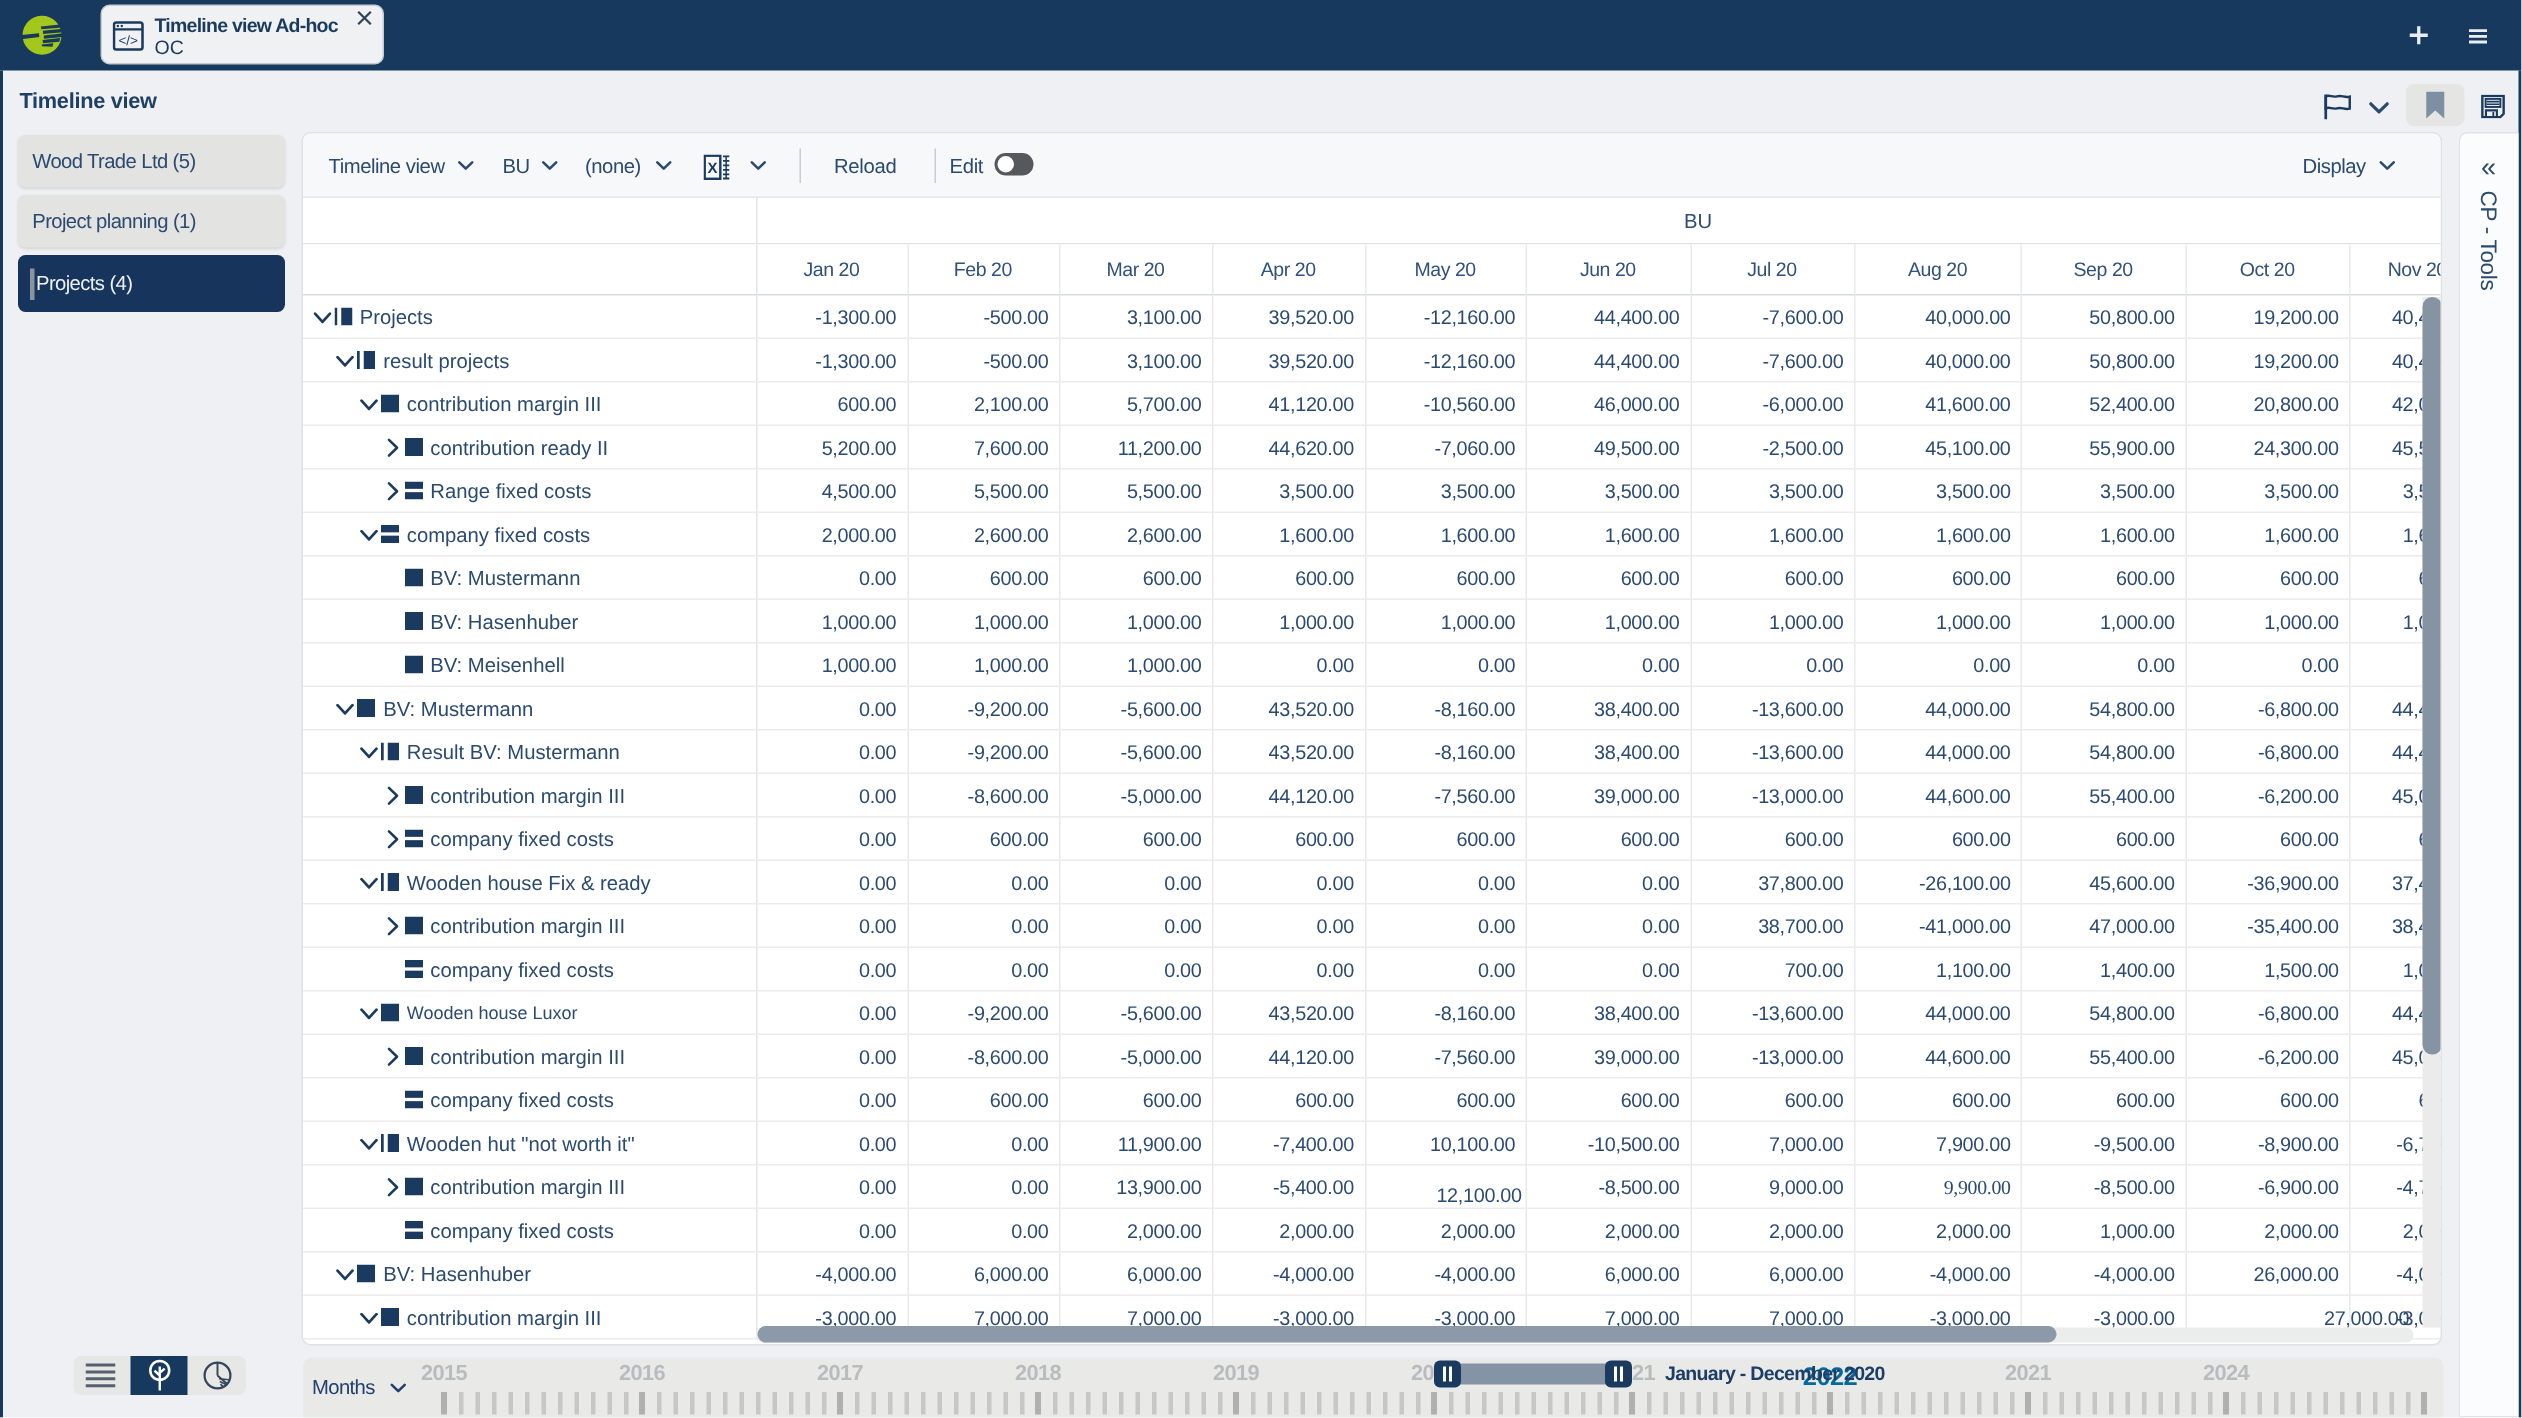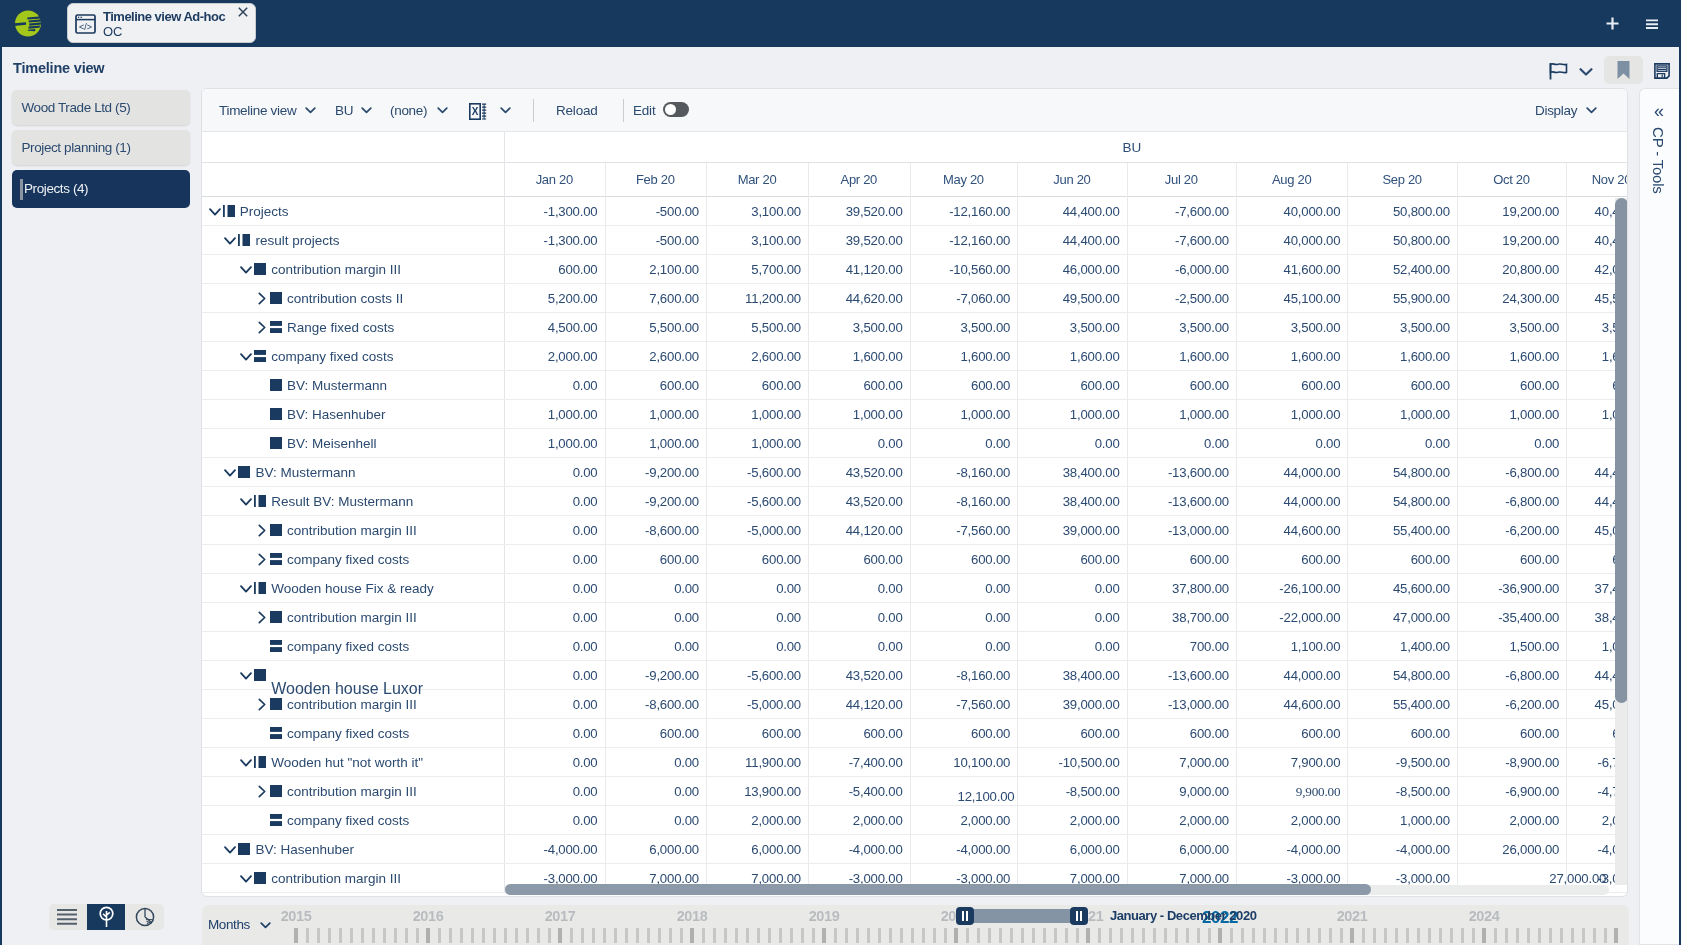--- a/index.html
+++ b/index.html
@@ -176,21 +176,21 @@
     <div class="num" style="left:1145.4px;top:165.5px;width:102.39999999999986px;height:29px;line-height:29px;">52,400.00</div>
     <div class="num" style="left:1254.8px;top:165.5px;width:102.40000000000009px;height:29px;line-height:29px;">20,800.00</div>
     <div class="num" style="left:1364.2px;top:165.5px;width:85.29999999999995px;height:29px;line-height:29px;">42,000.00</div>
     <div class="abs" style="left:0;top:194.5px;width:1427px;height:29px;border-bottom:1px solid #eaecee;"></div>
     <svg style="position:absolute;left:55.599999999999994px;top:203.0px" width="8" height="13" viewBox="0 0 8 13">
       <path d="M1.3 1.3 L6.7 6.5 L1.3 11.7" fill="none" stroke="#1b3a5f" stroke-width="1.7" stroke-linecap="round" stroke-linejoin="round"></path>
     </svg>
     <svg style="position:absolute;left:67.6px;top:203.0px" width="12" height="12" viewBox="0 0 12 12">
       <rect x="0" y="0" width="12" height="12" fill="#1b3a5f"></rect>
     </svg>
-    <div class="abs" style="left:84.89999999999999px;top:194.5px;height:29px;line-height:29px;font-size:13.5px;color:#2b4a70;white-space:nowrap;">contribution costs II</div>
+    <div class="abs" style="left:84.89999999999999px;top:194.5px;height:29px;line-height:29px;font-size:13.5px;color:#2b4a70;white-space:nowrap;">contribution ready II</div>
     <div class="num" style="left:302px;top:194.5px;width:93.5px;height:29px;line-height:29px;">5,200.00</div>
     <div class="num" style="left:402.5px;top:194.5px;width:94.5px;height:29px;line-height:29px;">7,600.00</div>
     <div class="num" style="left:504px;top:194.5px;width:95px;height:29px;line-height:29px;">11,200.00</div>
     <div class="num" style="left:606px;top:194.5px;width:94.60000000000002px;height:29px;line-height:29px;">44,620.00</div>
     <div class="num" style="left:707.6px;top:194.5px;width:100.60000000000002px;height:29px;line-height:29px;">-7,060.00</div>
     <div class="num" style="left:815.2px;top:194.5px;width:102.39999999999986px;height:29px;line-height:29px;">49,500.00</div>
     <div class="num" style="left:924.5999999999999px;top:194.5px;width:102.40000000000009px;height:29px;line-height:29px;">-2,500.00</div>
     <div class="num" style="left:1034px;top:194.5px;width:104.40000000000009px;height:29px;line-height:29px;">45,100.00</div>
     <div class="num" style="left:1145.4px;top:194.5px;width:102.39999999999986px;height:29px;line-height:29px;">55,900.00</div>
     <div class="num" style="left:1254.8px;top:194.5px;width:102.40000000000009px;height:29px;line-height:29px;">24,300.00</div>
@@ -389,21 +389,21 @@
       <rect x="0" y="0" width="12" height="12" fill="#1b3a5f"></rect>
     </svg>
     <div class="abs" style="left:84.89999999999999px;top:513.5px;height:29px;line-height:29px;font-size:13.5px;color:#2b4a70;white-space:nowrap;">contribution margin III</div>
     <div class="num" style="left:302px;top:513.5px;width:93.5px;height:29px;line-height:29px;">0.00</div>
     <div class="num" style="left:402.5px;top:513.5px;width:94.5px;height:29px;line-height:29px;">0.00</div>
     <div class="num" style="left:504px;top:513.5px;width:95px;height:29px;line-height:29px;">0.00</div>
     <div class="num" style="left:606px;top:513.5px;width:94.60000000000002px;height:29px;line-height:29px;">0.00</div>
     <div class="num" style="left:707.6px;top:513.5px;width:100.60000000000002px;height:29px;line-height:29px;">0.00</div>
     <div class="num" style="left:815.2px;top:513.5px;width:102.39999999999986px;height:29px;line-height:29px;">0.00</div>
     <div class="num" style="left:924.5999999999999px;top:513.5px;width:102.40000000000009px;height:29px;line-height:29px;">38,700.00</div>
-    <div class="num" style="left:1034px;top:513.5px;width:104.40000000000009px;height:29px;line-height:29px;">-22,000.00</div>
+    <div class="num" style="left:1034px;top:513.5px;width:104.40000000000009px;height:29px;line-height:29px;">-41,000.00</div>
     <div class="num" style="left:1145.4px;top:513.5px;width:102.39999999999986px;height:29px;line-height:29px;">47,000.00</div>
     <div class="num" style="left:1254.8px;top:513.5px;width:102.40000000000009px;height:29px;line-height:29px;">-35,400.00</div>
     <div class="num" style="left:1364.2px;top:513.5px;width:85.29999999999995px;height:29px;line-height:29px;">38,400.00</div>
     <div class="abs" style="left:0;top:542.5px;width:1427px;height:29px;border-bottom:1px solid #eaecee;"></div>
     <svg style="position:absolute;left:67.6px;top:551.0px" width="12" height="12" viewBox="0 0 12 12">
       <rect x="0" y="0" width="12" height="4.9" fill="#1b3a5f"></rect>
       <rect x="0" y="7.1" width="12" height="4.9" fill="#1b3a5f"></rect>
     </svg>
     <div class="abs" style="left:84.89999999999999px;top:542.5px;height:29px;line-height:29px;font-size:13.5px;color:#2b4a70;white-space:nowrap;">company fixed costs</div>
     <div class="num" style="left:302px;top:542.5px;width:93.5px;height:29px;line-height:29px;">0.00</div>
@@ -417,21 +417,21 @@
     <div class="num" style="left:1145.4px;top:542.5px;width:102.39999999999986px;height:29px;line-height:29px;">1,400.00</div>
     <div class="num" style="left:1254.8px;top:542.5px;width:102.40000000000009px;height:29px;line-height:29px;">1,500.00</div>
     <div class="num" style="left:1364.2px;top:542.5px;width:85.29999999999995px;height:29px;line-height:29px;">1,000.00</div>
     <div class="abs" style="left:0;top:571.5px;width:1427px;height:29px;border-bottom:1px solid #eaecee;"></div>
     <svg style="position:absolute;left:37.9px;top:582.5px" width="12" height="8" viewBox="0 0 12 8">
       <path d="M1 1.1 L6 6.6 L11 1.1" fill="none" stroke="#1b3a5f" stroke-width="1.8" stroke-linecap="round" stroke-linejoin="round"></path>
     </svg>
     <svg style="position:absolute;left:51.9px;top:580.0px" width="12" height="12" viewBox="0 0 12 12">
       <rect x="0" y="0" width="12" height="12" fill="#1b3a5f"></rect>
     </svg>
-    <div class="abs" style="left:69.2px;top:571.5px;height:29px;line-height:29px;font-size:16px;color:#2b4a70;white-space:nowrap;margin-top:13px;">Wooden house Luxor</div>
+    <div class="abs" style="left:69.2px;top:571.5px;height:29px;line-height:29px;font-size:12px;color:#2b4a70;white-space:nowrap;">Wooden house Luxor</div>
     <div class="num" style="left:302px;top:571.5px;width:93.5px;height:29px;line-height:29px;">0.00</div>
     <div class="num" style="left:402.5px;top:571.5px;width:94.5px;height:29px;line-height:29px;">-9,200.00</div>
     <div class="num" style="left:504px;top:571.5px;width:95px;height:29px;line-height:29px;">-5,600.00</div>
     <div class="num" style="left:606px;top:571.5px;width:94.60000000000002px;height:29px;line-height:29px;">43,520.00</div>
     <div class="num" style="left:707.6px;top:571.5px;width:100.60000000000002px;height:29px;line-height:29px;">-8,160.00</div>
     <div class="num" style="left:815.2px;top:571.5px;width:102.39999999999986px;height:29px;line-height:29px;">38,400.00</div>
     <div class="num" style="left:924.5999999999999px;top:571.5px;width:102.40000000000009px;height:29px;line-height:29px;">-13,600.00</div>
     <div class="num" style="left:1034px;top:571.5px;width:104.40000000000009px;height:29px;line-height:29px;">44,000.00</div>
     <div class="num" style="left:1145.4px;top:571.5px;width:102.39999999999986px;height:29px;line-height:29px;">54,800.00</div>
     <div class="num" style="left:1254.8px;top:571.5px;width:102.40000000000009px;height:29px;line-height:29px;">-6,800.00</div>

